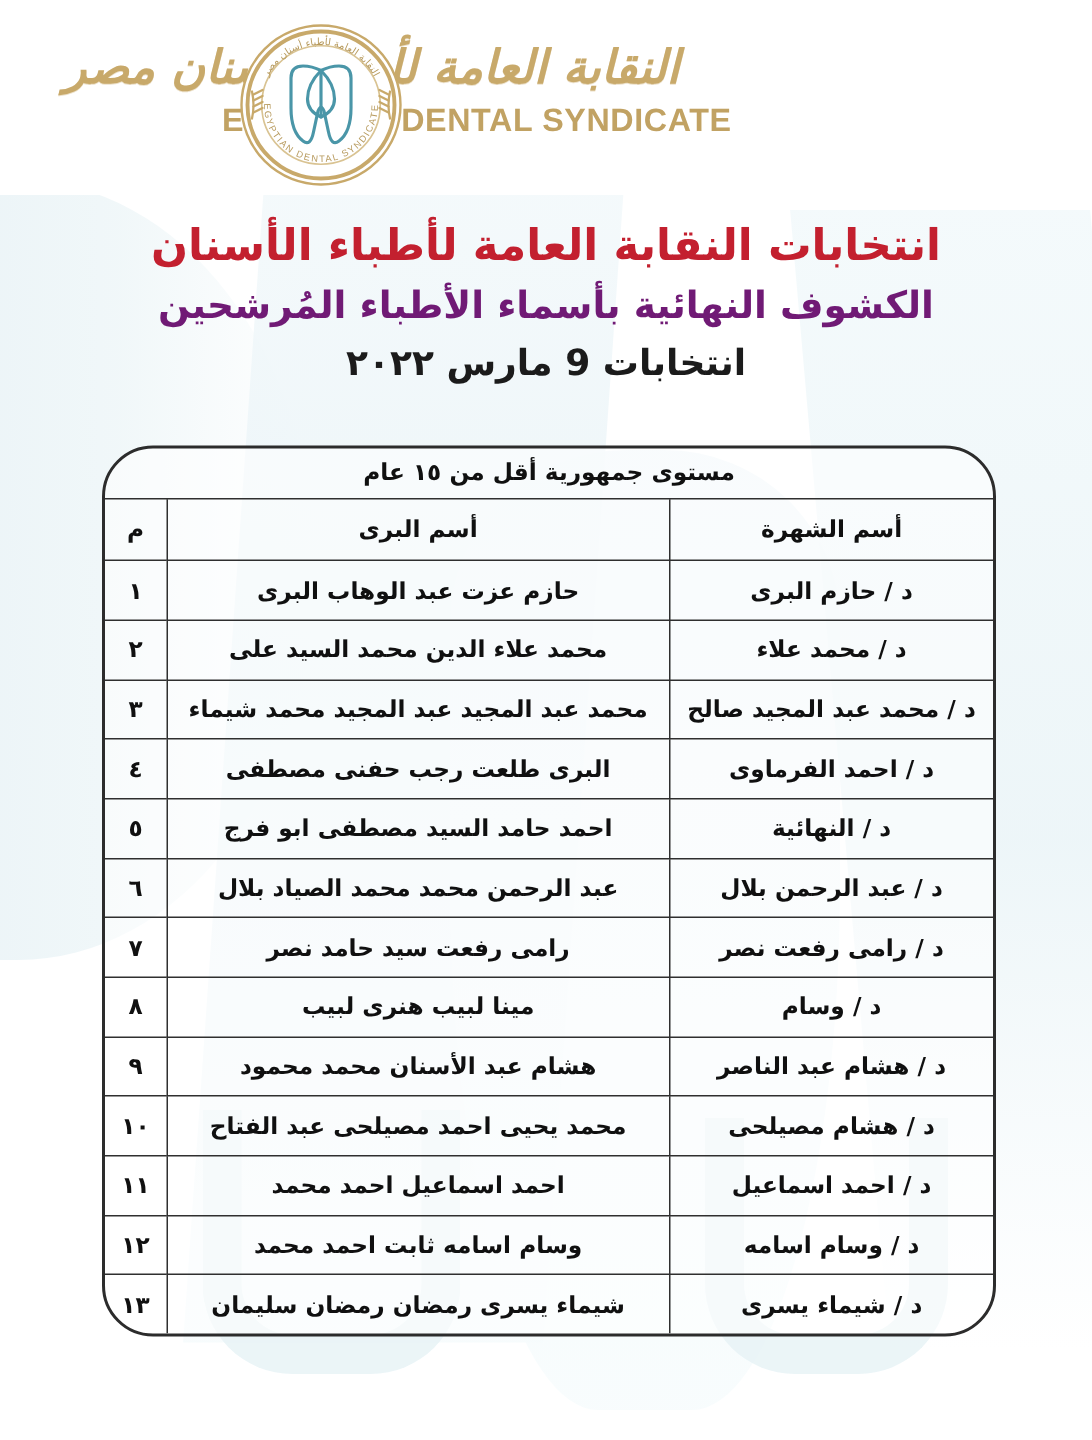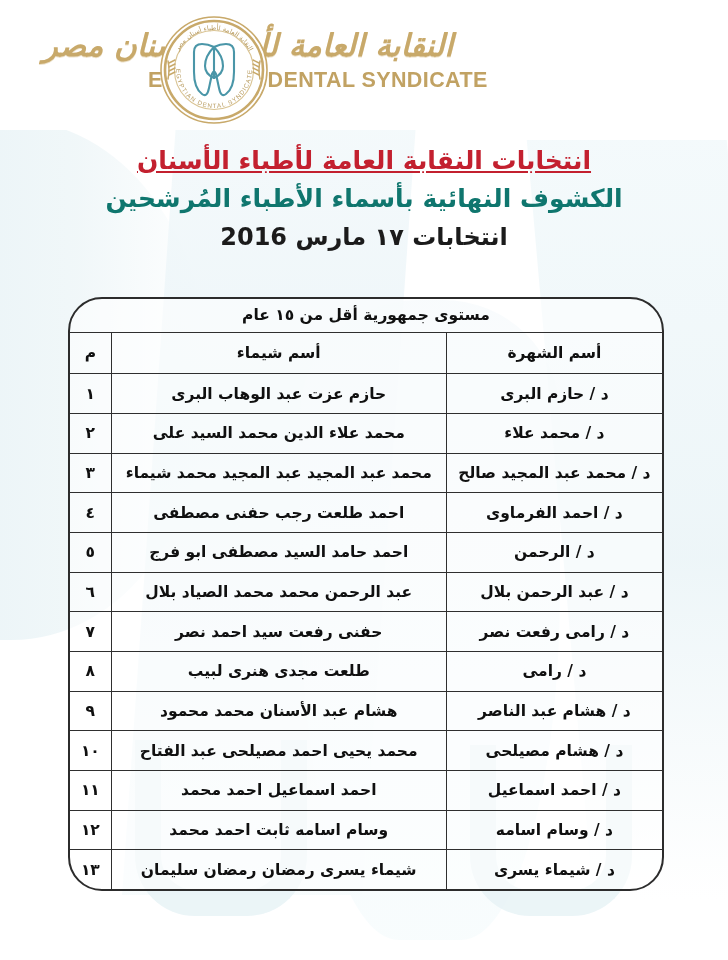--- a/index.html
+++ b/index.html
@@ -115,32 +115,31 @@
     width: 112px;
     height: 112px;
   }
 
   
   #titles {
     margin-top: 10px;
     text-align: center;
   }
   #title-main {
-    font-size: 25px;
+    font-size: 29px;
     font-weight: 700;
     color: #c3202f;
     line-height: 1.25;
     letter-spacing: -.2px;
-    text-decoration: underline;
   }
   #title-sub {
     margin-top: 7px;
     font-size: 25px;
     font-weight: 700;
-    color: #0f766e;
+    color: #701a75;
     line-height: 1.25;
   }
   #title-date {
     margin-top: 7px;
     font-size: 24px;
     font-weight: 700;
     color: #1b1b1b;
     line-height: 1.25;
   }
 
@@ -264,78 +263,78 @@
           <path d="M56,33 Q47,42 47,52 Q47,60 56,64 Q65,60 65,52 Q65,42 56,33 Z"></path>
           <path d="M56,33 L56,64"></path>
         </g>
       </svg>
     </div>
   </div>
 
   <div id="titles">
     <div id="title-main">انتخابات النقابة العامة لأطباء الأسنان</div>
     <div id="title-sub">الكشوف النهائية بأسماء الأطباء المُرشحين</div>
-    <div id="title-date">انتخابات ١٧ مارس 2016</div>
+    <div id="title-date">انتخابات 9 مارس ٢٠٢٢</div>
   </div>
 
   <div id="table-wrap">
     <table id="candidates">
       <colgroup>
         <col class="col-fame">
         <col class="col-doctor">
         <col class="col-num">
       </colgroup>
       <tbody id="table-body">
         <tr>
           <td id="section-title-cell" colspan="3">مستوى جمهورية أقل من ١٥ عام</td>
         </tr>
         <tr>
           <th class="col-head">أسم الشهرة</th>
-          <th class="col-head">أسم شيماء</th>
+          <th class="col-head">أسم البرى</th>
           <th class="col-head">م</th>
         </tr>
 
       <tr class="data-row">
             <td class="cell-fame">د / حازم البرى</td>
             <td class="cell-doctor">حازم عزت عبد الوهاب البرى</td>
             <td class="cell-num">١</td>
           </tr>
           <tr class="data-row">
             <td class="cell-fame">د / محمد علاء</td>
             <td class="cell-doctor">محمد علاء الدين محمد السيد على</td>
             <td class="cell-num">٢</td>
           </tr>
           <tr class="data-row">
             <td class="cell-fame">د / محمد عبد المجيد صالح</td>
             <td class="cell-doctor">محمد عبد المجيد عبد المجيد محمد شيماء</td>
             <td class="cell-num">٣</td>
           </tr>
           <tr class="data-row">
             <td class="cell-fame">د / احمد الفرماوى</td>
-            <td class="cell-doctor">احمد طلعت رجب حفنى مصطفى</td>
+            <td class="cell-doctor">البرى طلعت رجب حفنى مصطفى</td>
             <td class="cell-num">٤</td>
           </tr>
           <tr class="data-row">
-            <td class="cell-fame">د / الرحمن</td>
+            <td class="cell-fame">د / النهائية</td>
             <td class="cell-doctor">احمد حامد السيد مصطفى ابو فرج</td>
             <td class="cell-num">٥</td>
           </tr>
           <tr class="data-row">
             <td class="cell-fame">د / عبد الرحمن بلال</td>
             <td class="cell-doctor">عبد الرحمن محمد محمد الصياد بلال</td>
             <td class="cell-num">٦</td>
           </tr>
           <tr class="data-row">
             <td class="cell-fame">د / رامى رفعت نصر</td>
-            <td class="cell-doctor">حفنى رفعت سيد احمد نصر</td>
+            <td class="cell-doctor">رامى رفعت سيد حامد نصر</td>
             <td class="cell-num">٧</td>
           </tr>
           <tr class="data-row">
-            <td class="cell-fame">د / رامى</td>
-            <td class="cell-doctor">طلعت مجدى هنرى لبيب</td>
+            <td class="cell-fame">د / وسام</td>
+            <td class="cell-doctor">مينا لبيب هنرى لبيب</td>
             <td class="cell-num">٨</td>
           </tr>
           <tr class="data-row">
             <td class="cell-fame">د / هشام عبد الناصر</td>
             <td class="cell-doctor">هشام عبد الأسنان محمد محمود</td>
             <td class="cell-num">٩</td>
           </tr>
           <tr class="data-row">
             <td class="cell-fame">د / هشام مصيلحى</td>
             <td class="cell-doctor">محمد يحيى احمد مصيلحى عبد الفتاح</td>

